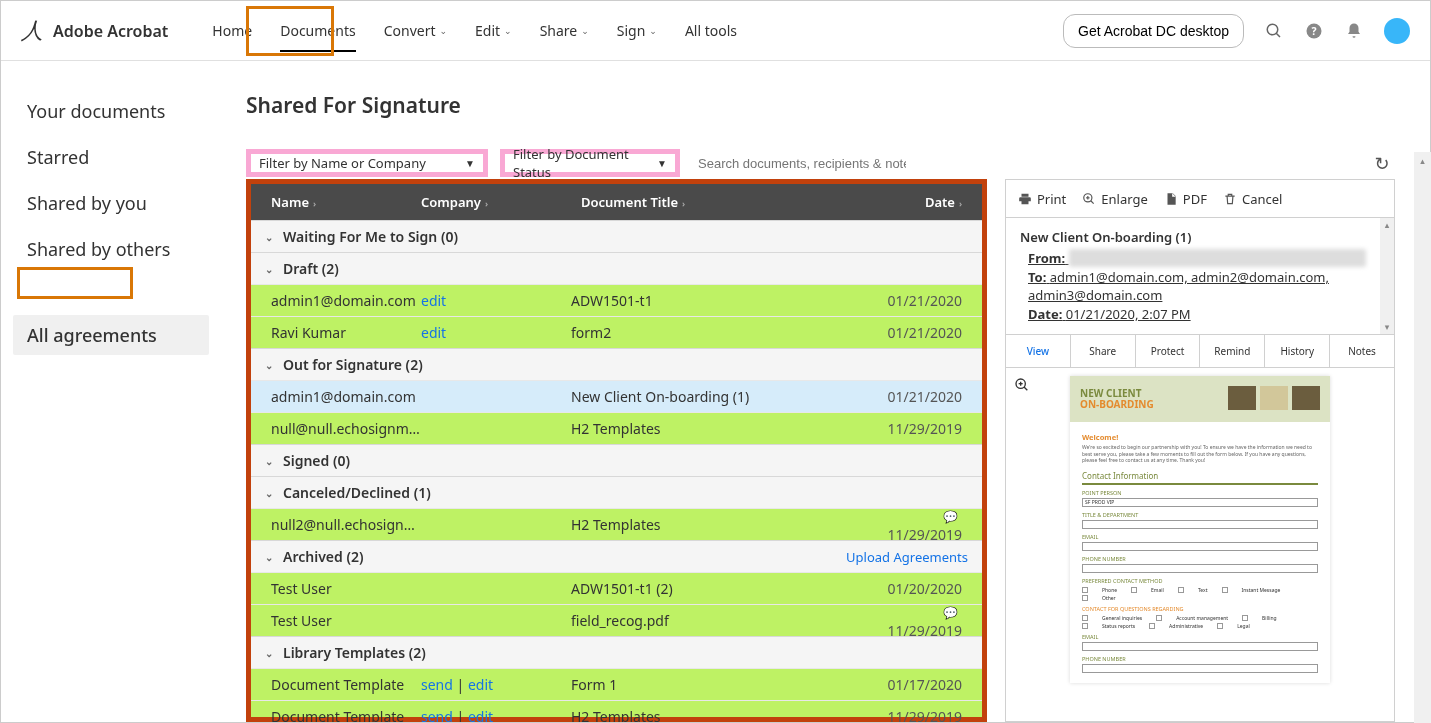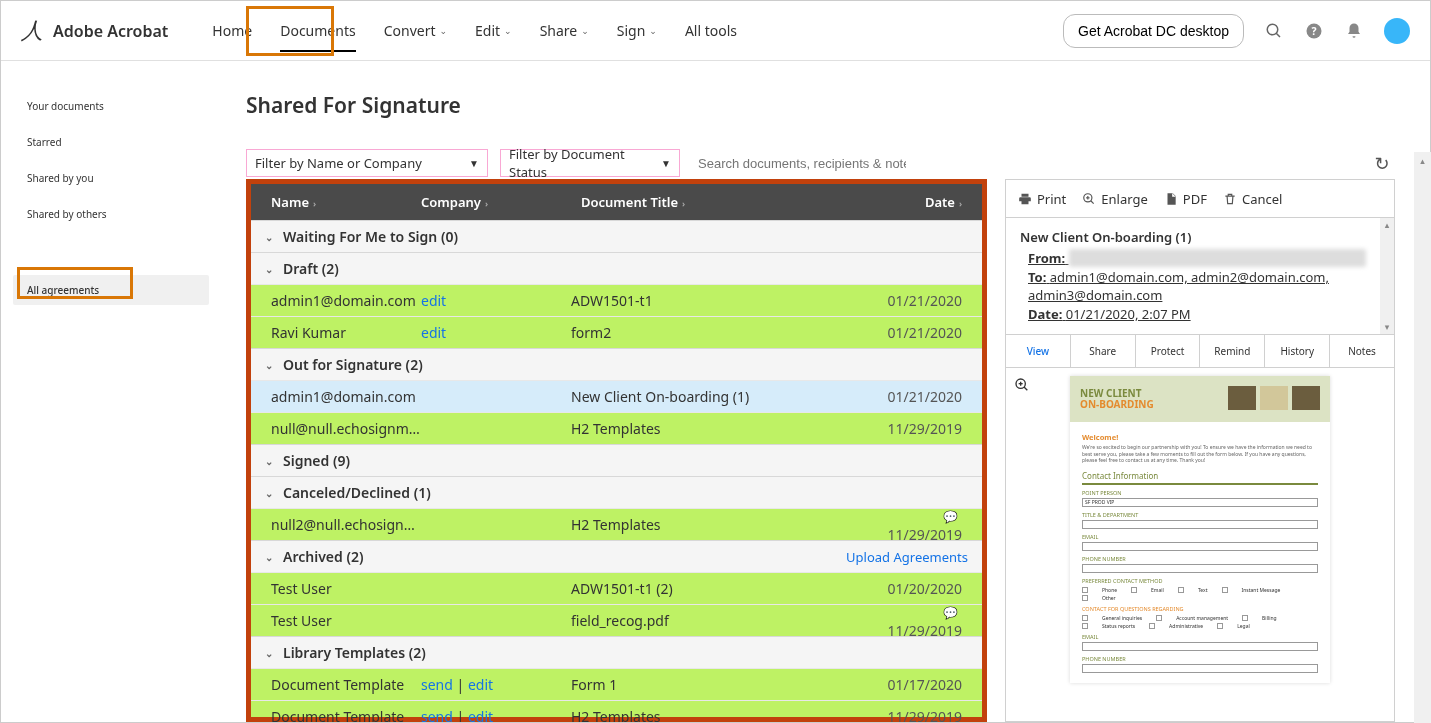--- a/index.html
+++ b/index.html
@@ -14,28 +14,28 @@
   .nav-item.selected::after { content: ""; position: absolute; left: 14px; right: 14px; bottom: 6px; height: 2px; background: #000; }
   .highlight-box { position: absolute; border: 3px solid #d97706; pointer-events: none; }
   .chev { font-size: 9px; color: #666; }
   .right-header { margin-left: auto; display: flex; align-items: center; gap: 20px; }
   .desktop-btn { border: 1px solid #bbb; background: #fff; border-radius: 12px; padding: 8px 14px; font-size: 14px; font-weight: 500; cursor: pointer; }
   .icon-btn { width: 20px; height: 20px; cursor: pointer; color: #666; display: flex; align-items: center; justify-content: center; font-size: 16px; }
   .avatar { width: 26px; height: 26px; border-radius: 50%; background: #38b6f9; }
   
   .body { display: flex; height: calc(100% - 60px); }
   .sidebar { width: 220px; padding: 30px 12px; }
-  .side-item { padding: 8px 14px; font-size: 10px; cursor: pointer; border-radius: 2px; margin-bottom: 6px; }
+  .side-item { padding: 8px 14px; font-size: 18px; cursor: pointer; border-radius: 2px; margin-bottom: 6px; }
   .side-item.active { background: #f0f0f0; font-weight: 500; }
   .side-spacer { height: 40px; }
   
   .main { flex: 1; padding: 30px 35px 0 25px; display: flex; flex-direction: column; overflow: hidden; }
   .page-title { font-size: 21px; font-weight: 600; margin-bottom: 30px; }
   .filter-row { display: flex; gap: 12px; align-items: center; margin-bottom: 2px; }
-  .filter-select { height: 28px; border: 1px solid #f9a8d4; background: #fff; padding: 0 8px; font-size: 13px; display: flex; align-items: center; justify-content: space-between; cursor: pointer; }
+  .filter-select { height: 28px; border: 5px solid #f9a8d4; background: #fff; padding: 0 8px; font-size: 13px; display: flex; align-items: center; justify-content: space-between; cursor: pointer; }
   .filter-select .arrow { font-size: 10px; color: #333; }
   .search-input { flex: 1; border: none; padding: 6px 6px; font-size: 13px; color: #666; outline: none; max-width: 220px; }
   .reload-icon { width: 26px; height: 26px; cursor: pointer; color: #555; display: flex; align-items: center; justify-content: center; margin-left: auto; font-size: 18px; }
   
   .columns { display: flex; gap: 18px; flex: 1; min-height: 0; }
   .list-col { flex: 1; border: 5px solid #c2410c; background: #bef264; }
   .detail-col { width: 390px; display: flex; flex-direction: column; border: 1px solid #d0d0d0; position: relative; }
   
   .list-header { height: 36px; background: #4a4a4a; color: #fff; display: flex; align-items: center; padding: 0 20px; font-size: 13px; font-weight: 600; }
   .col-name { width: 150px; }
@@ -198,21 +198,21 @@
               <div class="col-date">01/21/2020</div>
             </div>
             <div class="data-row">
               <div class="col-name">null@null.echosignmail.c...</div>
               <div class="col-company"></div>
               <div class="col-title">H2 Templates</div>
               <div class="col-date">11/29/2019</div>
             </div>
             <div class="group-row">
               <span class="tog">⌄</span>
-              <span>Signed (9)</span>
+              <span>Signed (0)</span>
             </div>
             <div class="group-row">
               <span class="tog">⌄</span>
               <span>Canceled/Declined (1)</span>
             </div>
             <div class="data-row">
               <div class="col-name">null2@null.echosignmail....</div>
               <div class="col-company"></div>
               <div class="col-title">H2 Templates</div>
               <div class="col-date"><span class="chat-icon">💬</span>11/29/2019</div>

